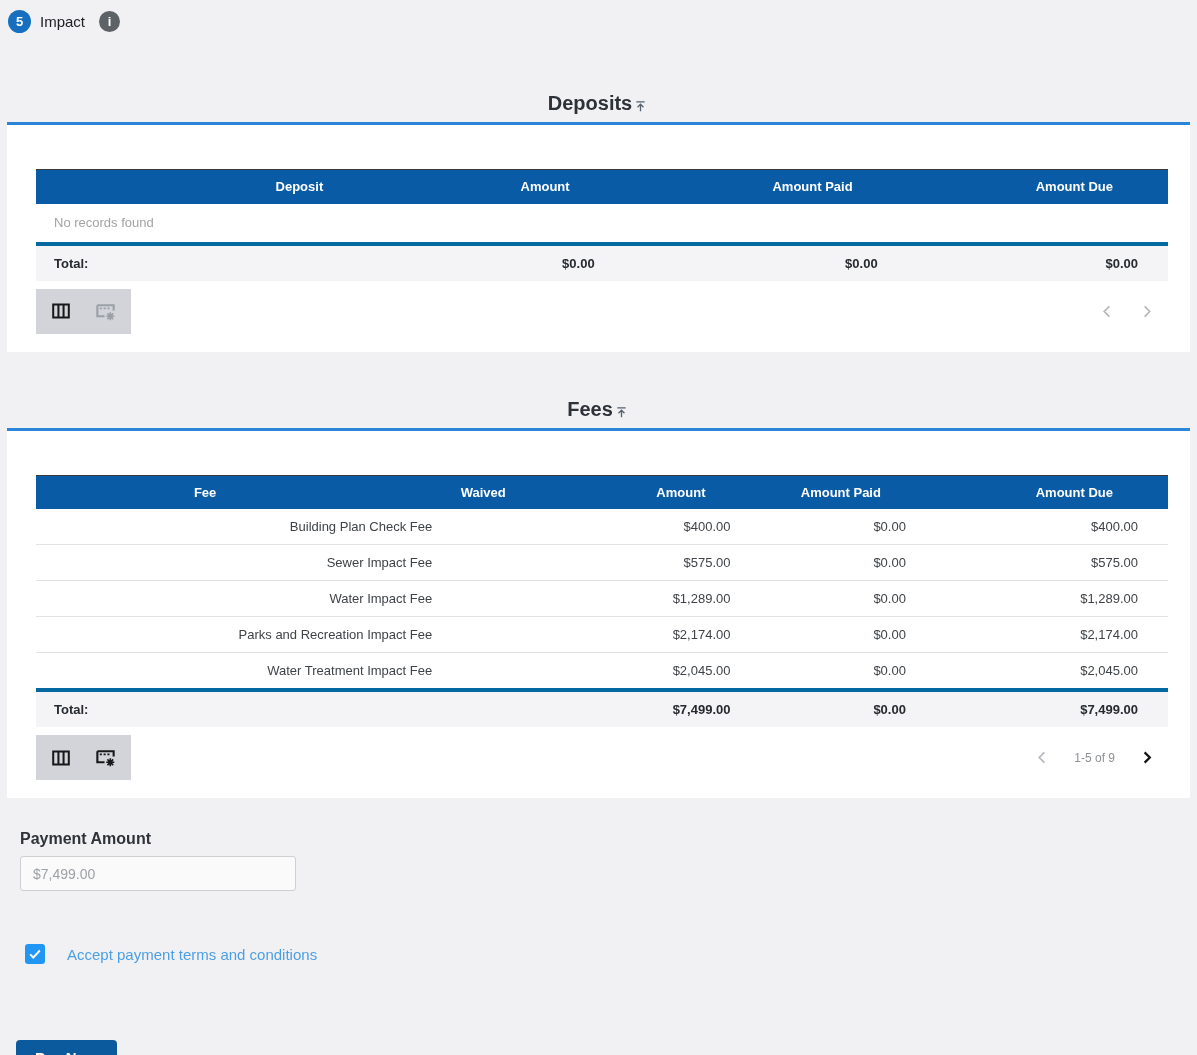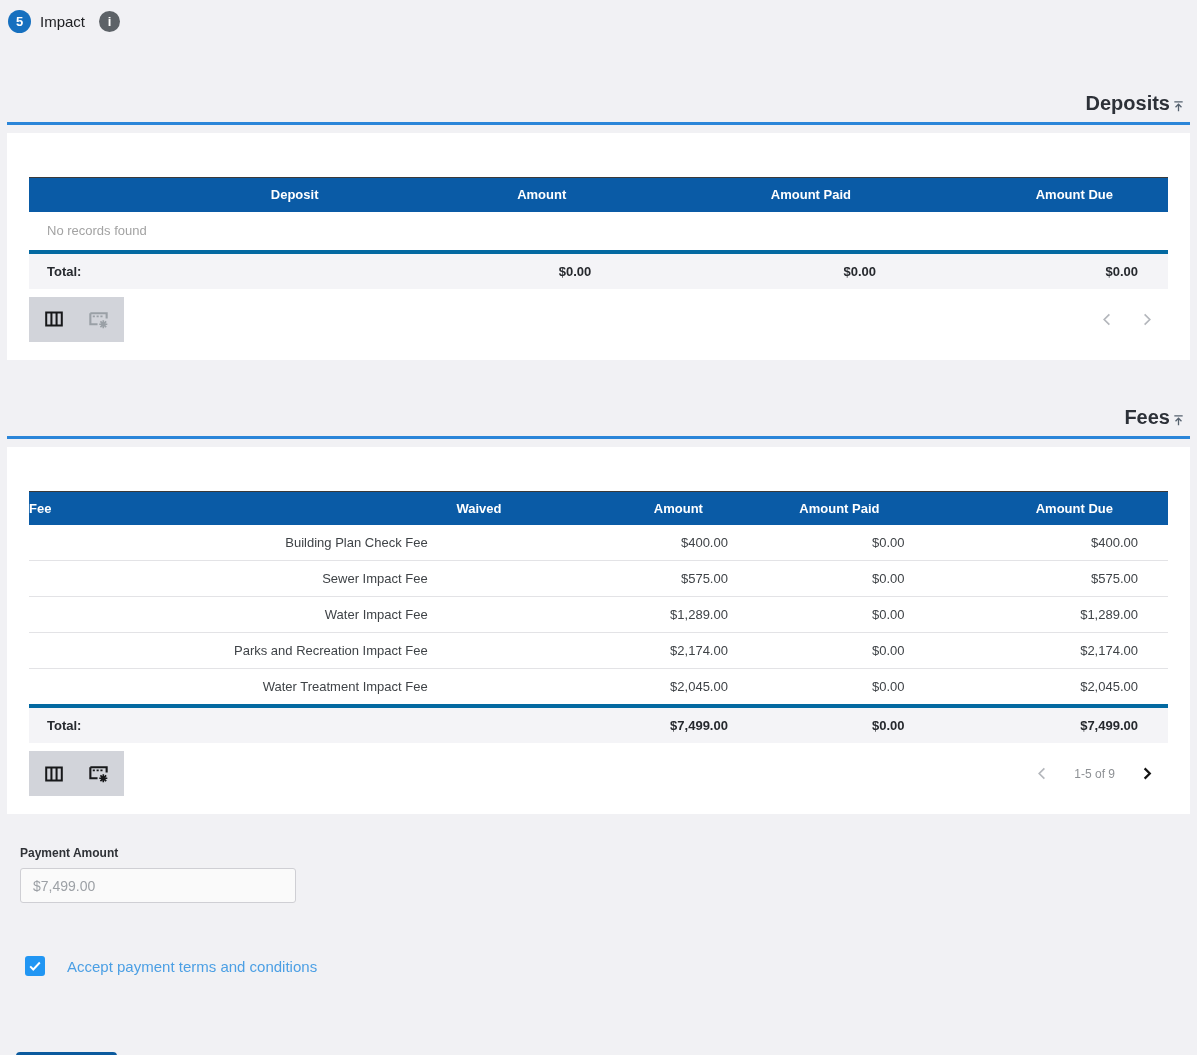--- a/index.html
+++ b/index.html
@@ -18,40 +18,40 @@
   }
   .step-title { font-size:15px; color:#202124; }
   .info-badge {
     width:21px; height:21px; border-radius:50%; background:#5d6267; color:#fff;
     font-size:13px; font-weight:bold; display:flex; align-items:center; justify-content:center;
     margin-left:5px; cursor:pointer;
   }
 
   
   .section-head {
-    margin:8px 7px; padding:0 3px 7px 3px;
-    display:flex; justify-content:flex-end; align-items:flex-end;
+    margin:0 7px; padding:0 3px 7px 3px;
+    display:flex; justify-content:center; align-items:flex-end;
     border-bottom:3px solid #2b86d9;
   }
   .section-head.deposits { margin-top:59px; }
   .section-head.fees { margin-top:46px; }
   .section-title { font-size:20px; font-weight:600; color:#2d3138; }
   .collapse-btn { background:none; border:none; cursor:pointer; padding:2px; line-height:0; }
 
-  .panel { margin:0 7px; background:#fff; padding:44px 22px 18px 22px; }
+  .panel { margin:0 7px; background:#fff; padding:44px 22px 18px 29px; }
 
   
   .grid { width:100%; border-collapse:collapse; font-size:13px; color:#3f4347; }
   .grid thead tr { border-top:1px solid #3a3a3a; }
   .grid thead th {
     background:#0a5ba6; color:#ffffff; font-weight:bold; height:34px; font-size:13px;
   }
   th.num  { text-align:right; padding-right:55px; }
   td.num  { text-align:right; padding-right:30px;margin-top:39px; }
-  th.name-col { text-align:left; padding-right:58px; }
+  th.name-col { text-align:center; padding-right:58px; }
   td.name-col { text-align:right; padding-right:30px; }
   th.th-deposit { text-align:right; padding-right:75px; }
   th.center, td.center { text-align:center; }
   .grid tbody td { padding:10px 0; }
   .grid tbody td.num { padding-right:30px; }
   tr.data-row + tr.data-row { border-top:1px solid #e3e3e6; }
   tr.empty-row td { color:#a3a3a3; padding:11px 0 12px 18px; }
   tr.total-row { background:#f4f4f7; border-top:4px solid #0369a1; }
   tr.total-row td { font-weight:bold; color:#26292e; padding:10px 0; }
   tr.total-row td.total-label { padding-left:18px; text-align:left; }
@@ -64,21 +64,21 @@
   .icon-btn { background:none; border:none; cursor:pointer; line-height:0; color:#17181a; padding:0; }
   .icon-btn.disabled { color:#9aa0a6; cursor:default; }
   .pagination { display:flex; align-items:center; gap:24px; padding-right:14px; }
   .page-btn { background:none; border:none; line-height:0; padding:0; cursor:pointer; }
   .chev-gray { color:#b4b7bc; }
   .chev-dark { color:#141414; }
   .page-range { font-size:12px; color:#8d9094; }
 
   
   .payment-area { margin:32px 0 0 20px; }
-  .payment-label { display:block; font-size:12px; font-weight:bold; color:#2f3237; }
+  .payment-label { display:block; font-size:16px; font-weight:bold; color:#2f3237; }
   .payment-input {
     margin-top:8px; width:276px; height:35px; background:#fafafa;
     border:1px solid #cfcfd4; border-radius:3px; color:#9da1a6; font-size:14px;
     padding:0 12px; font-family:"Liberation Sans", "DejaVu Sans", sans-serif;
   }
   .terms-row { display:flex; align-items:center; margin-top:53px; margin-left:5px; }
   .checkbox {
     width:20px; height:20px; background:#2196f3; border-radius:3px;
     display:inline-flex; align-items:center; justify-content:center; cursor:pointer;
   }

